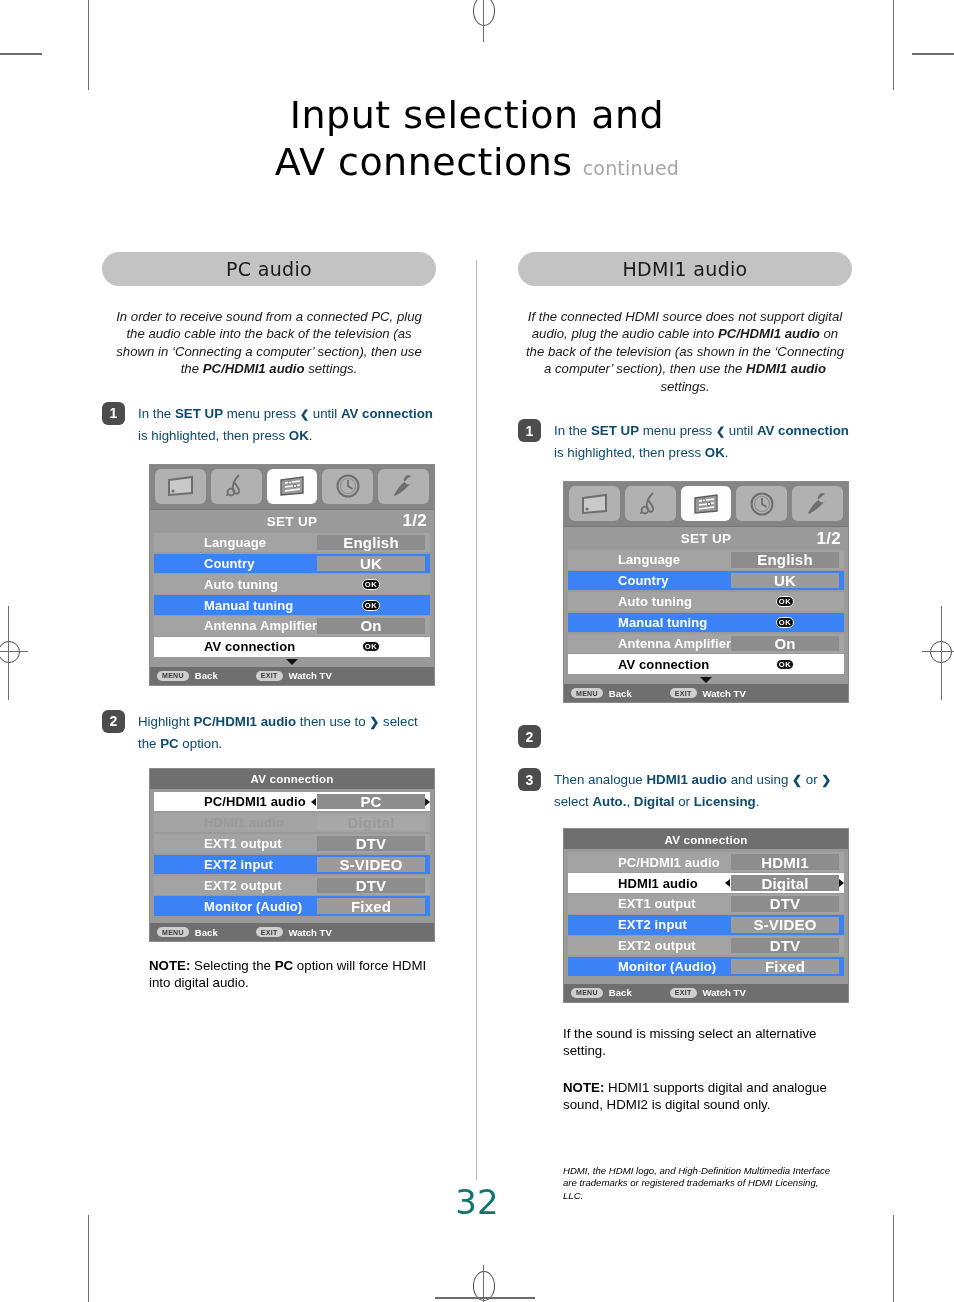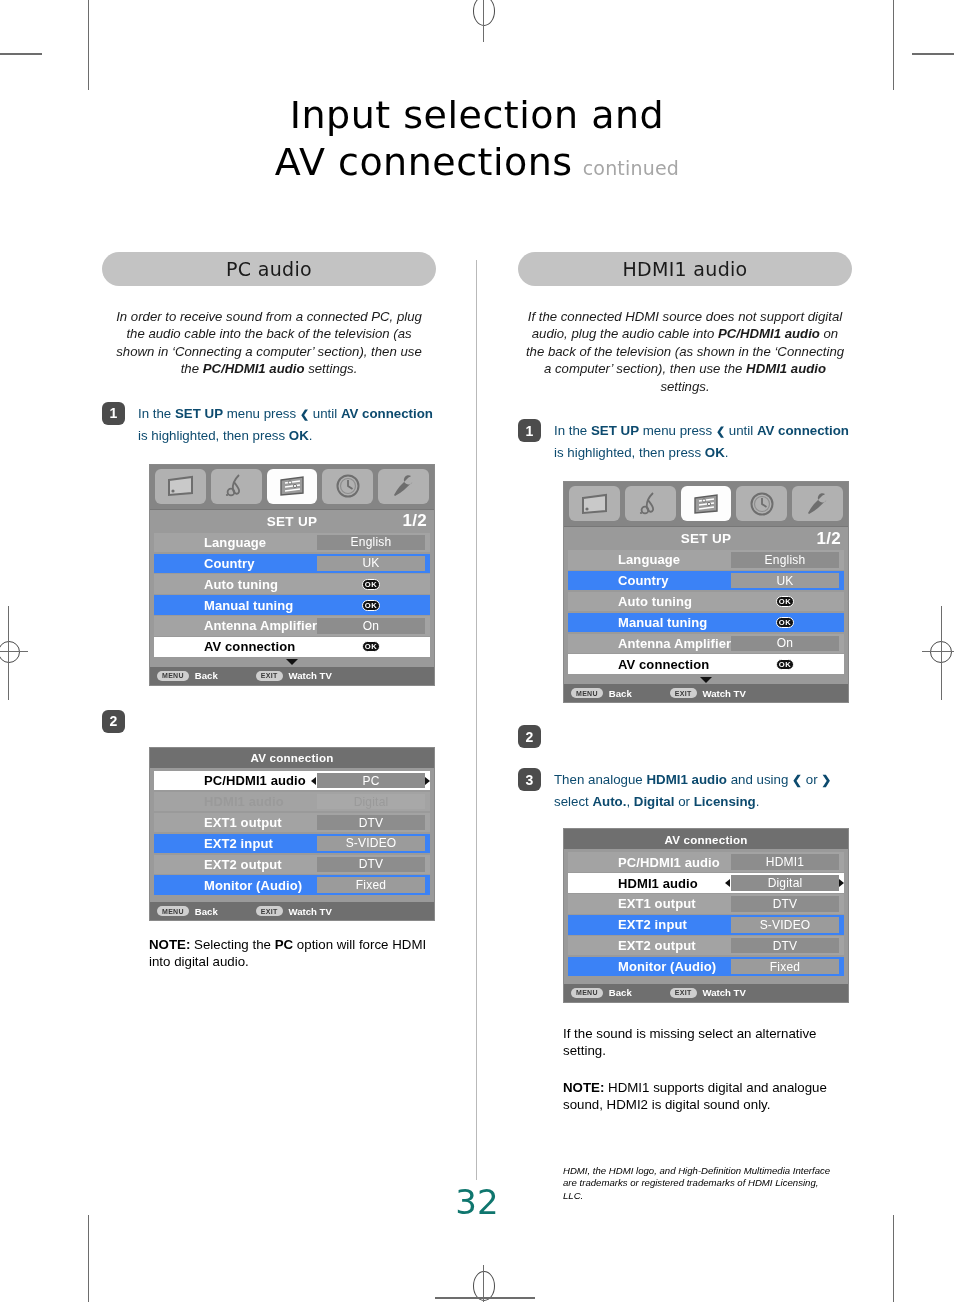--- a/index.html
+++ b/index.html
@@ -196,22 +196,22 @@
     position: absolute;
     right: 5px; top: 2px; bottom: 2px;
     width: 108px;
     background: #8d8d8d;
     display: flex; align-items: center; justify-content: center;
   }
   .osd-row.alt .valuebox { background: #9b9b9b; }
   .osd-row.sel .valuebox { background: #8d8d8d; }
   .osd-row.dim .valuebox { background: #a8a8a8; }
   .osd-row .value {
-    font-size: 12px;
-    font-weight: normal;
+    font-size: 15px;
+    font-weight: bold;
     color: #ffffff;
     letter-spacing: 0.2px;
   }
   .osd-row .valueplain {
     position: absolute;
     right: 5px; top: 0; bottom: 0;
     width: 108px;
     display: flex; align-items: center; justify-content: center;
   }
   .ok-badge {
@@ -451,20 +451,23 @@
       <span class="keycap">MENU</span>
       <span class="ftxt">Back</span>
       <span class="sp"></span>
       <span class="keycap">EXIT</span>
       <span class="ftxt">Watch TV</span>
     </div>
   </div>
 
   <div class="step" style="margin-top:24px;">
     <div class="bullet">2</div>
+    <div class="steptext">
+      <span>Highlight </span><b>PC/HDMI1 audio</b><span> then use to </span><span style="font-weight:bold;font-size:12px;">❯</span><span> select the </span><b>PC</b><span> option.</span>
+    </div>
   </div>
 
   <div class="osd-av" style="margin-top:14px; margin-left:47px;">
     <div class="osd-avtitle">
       <span>AV connection</span>
     </div>
     <div class="osd-rows">
       <div class="osd-row sel">
         <span class="label">PC/HDMI1 audio</span>
         <span class="arrow-l"></span>

